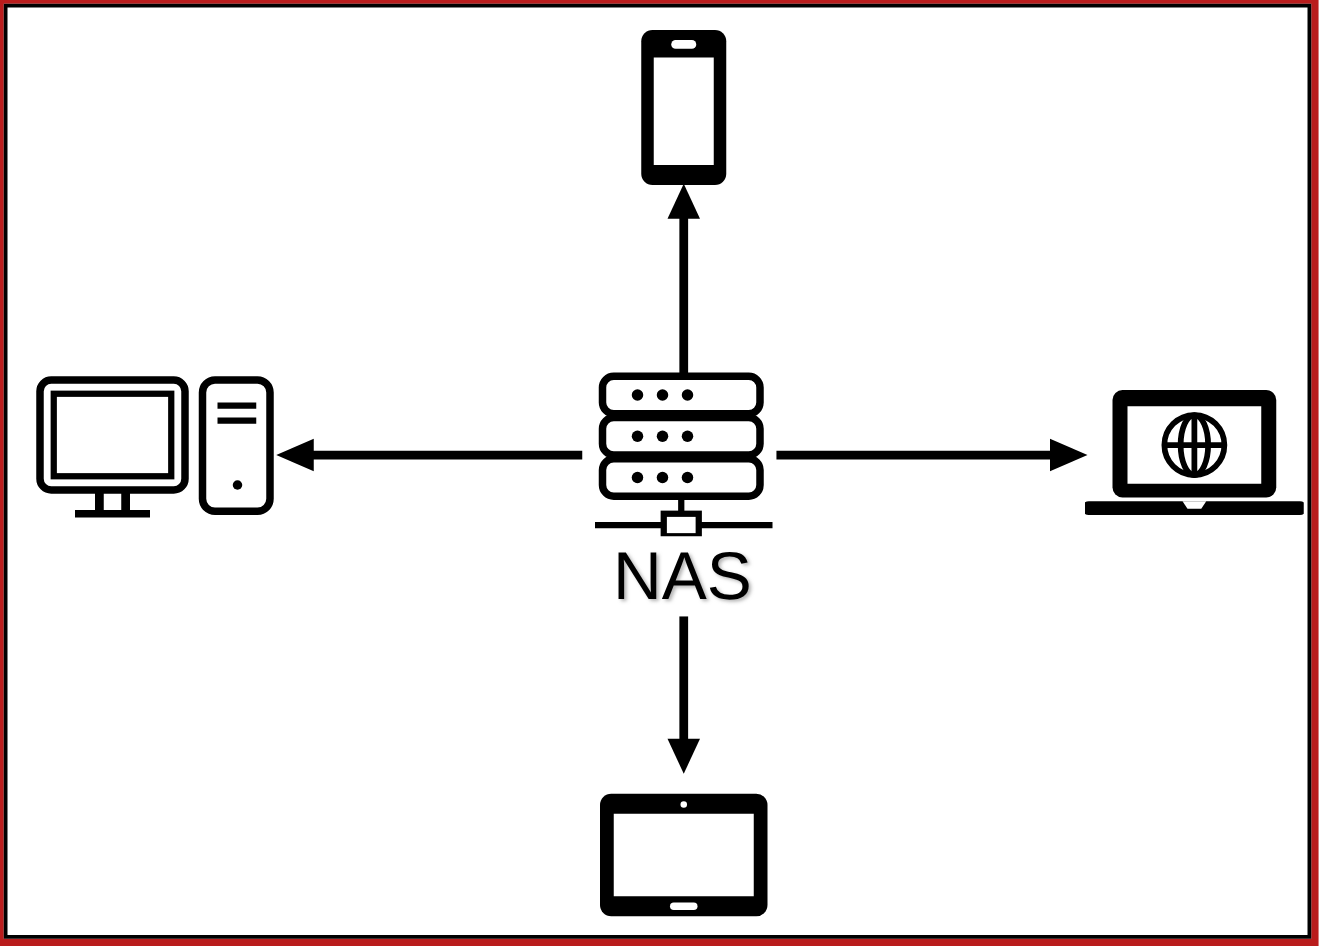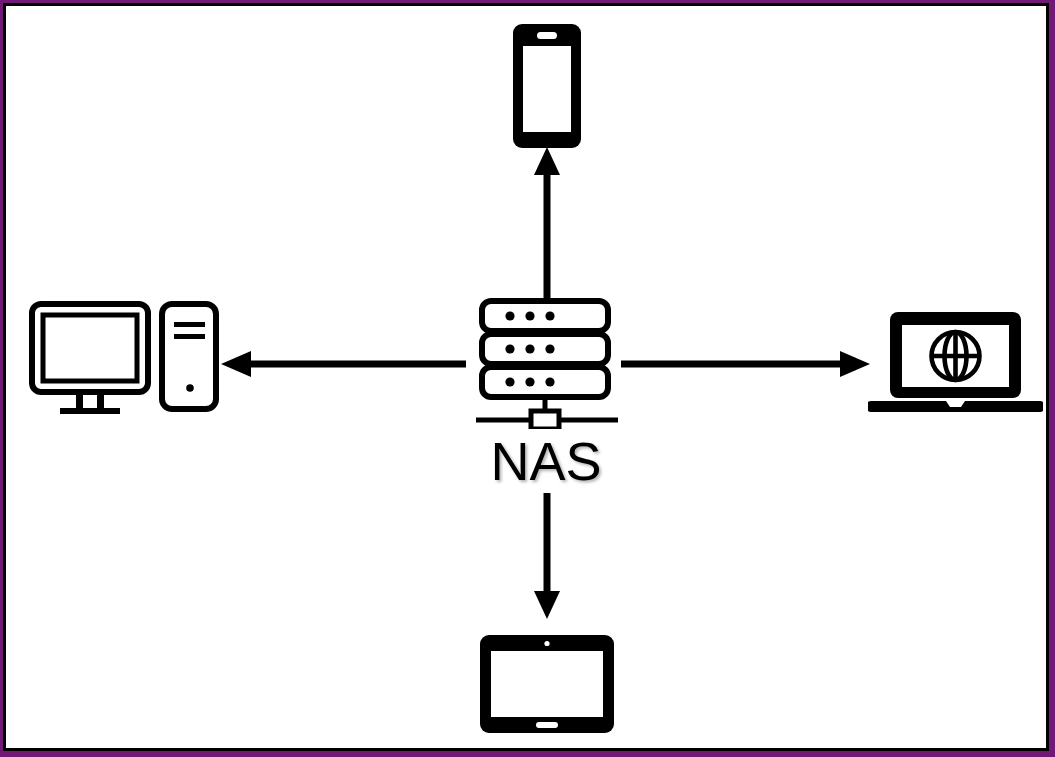--- a/index.html
+++ b/index.html
@@ -7,21 +7,21 @@
     padding: 0;
     background: #ffffff;
   }
   body {
     font-family: "Liberation Sans", sans-serif;
   }
   #canvas {
     position: relative;
     width: 1055px;
     height: 757px;
-    background: #701a75;
+    background: #b91c1c;
     overflow: hidden;
   }
   #frame {
     position: absolute;
     left: 3px;
     top: 3px;
     width: 1046px;
     height: 748px;
     border: 3px solid #000000;
     box-sizing: border-box;

